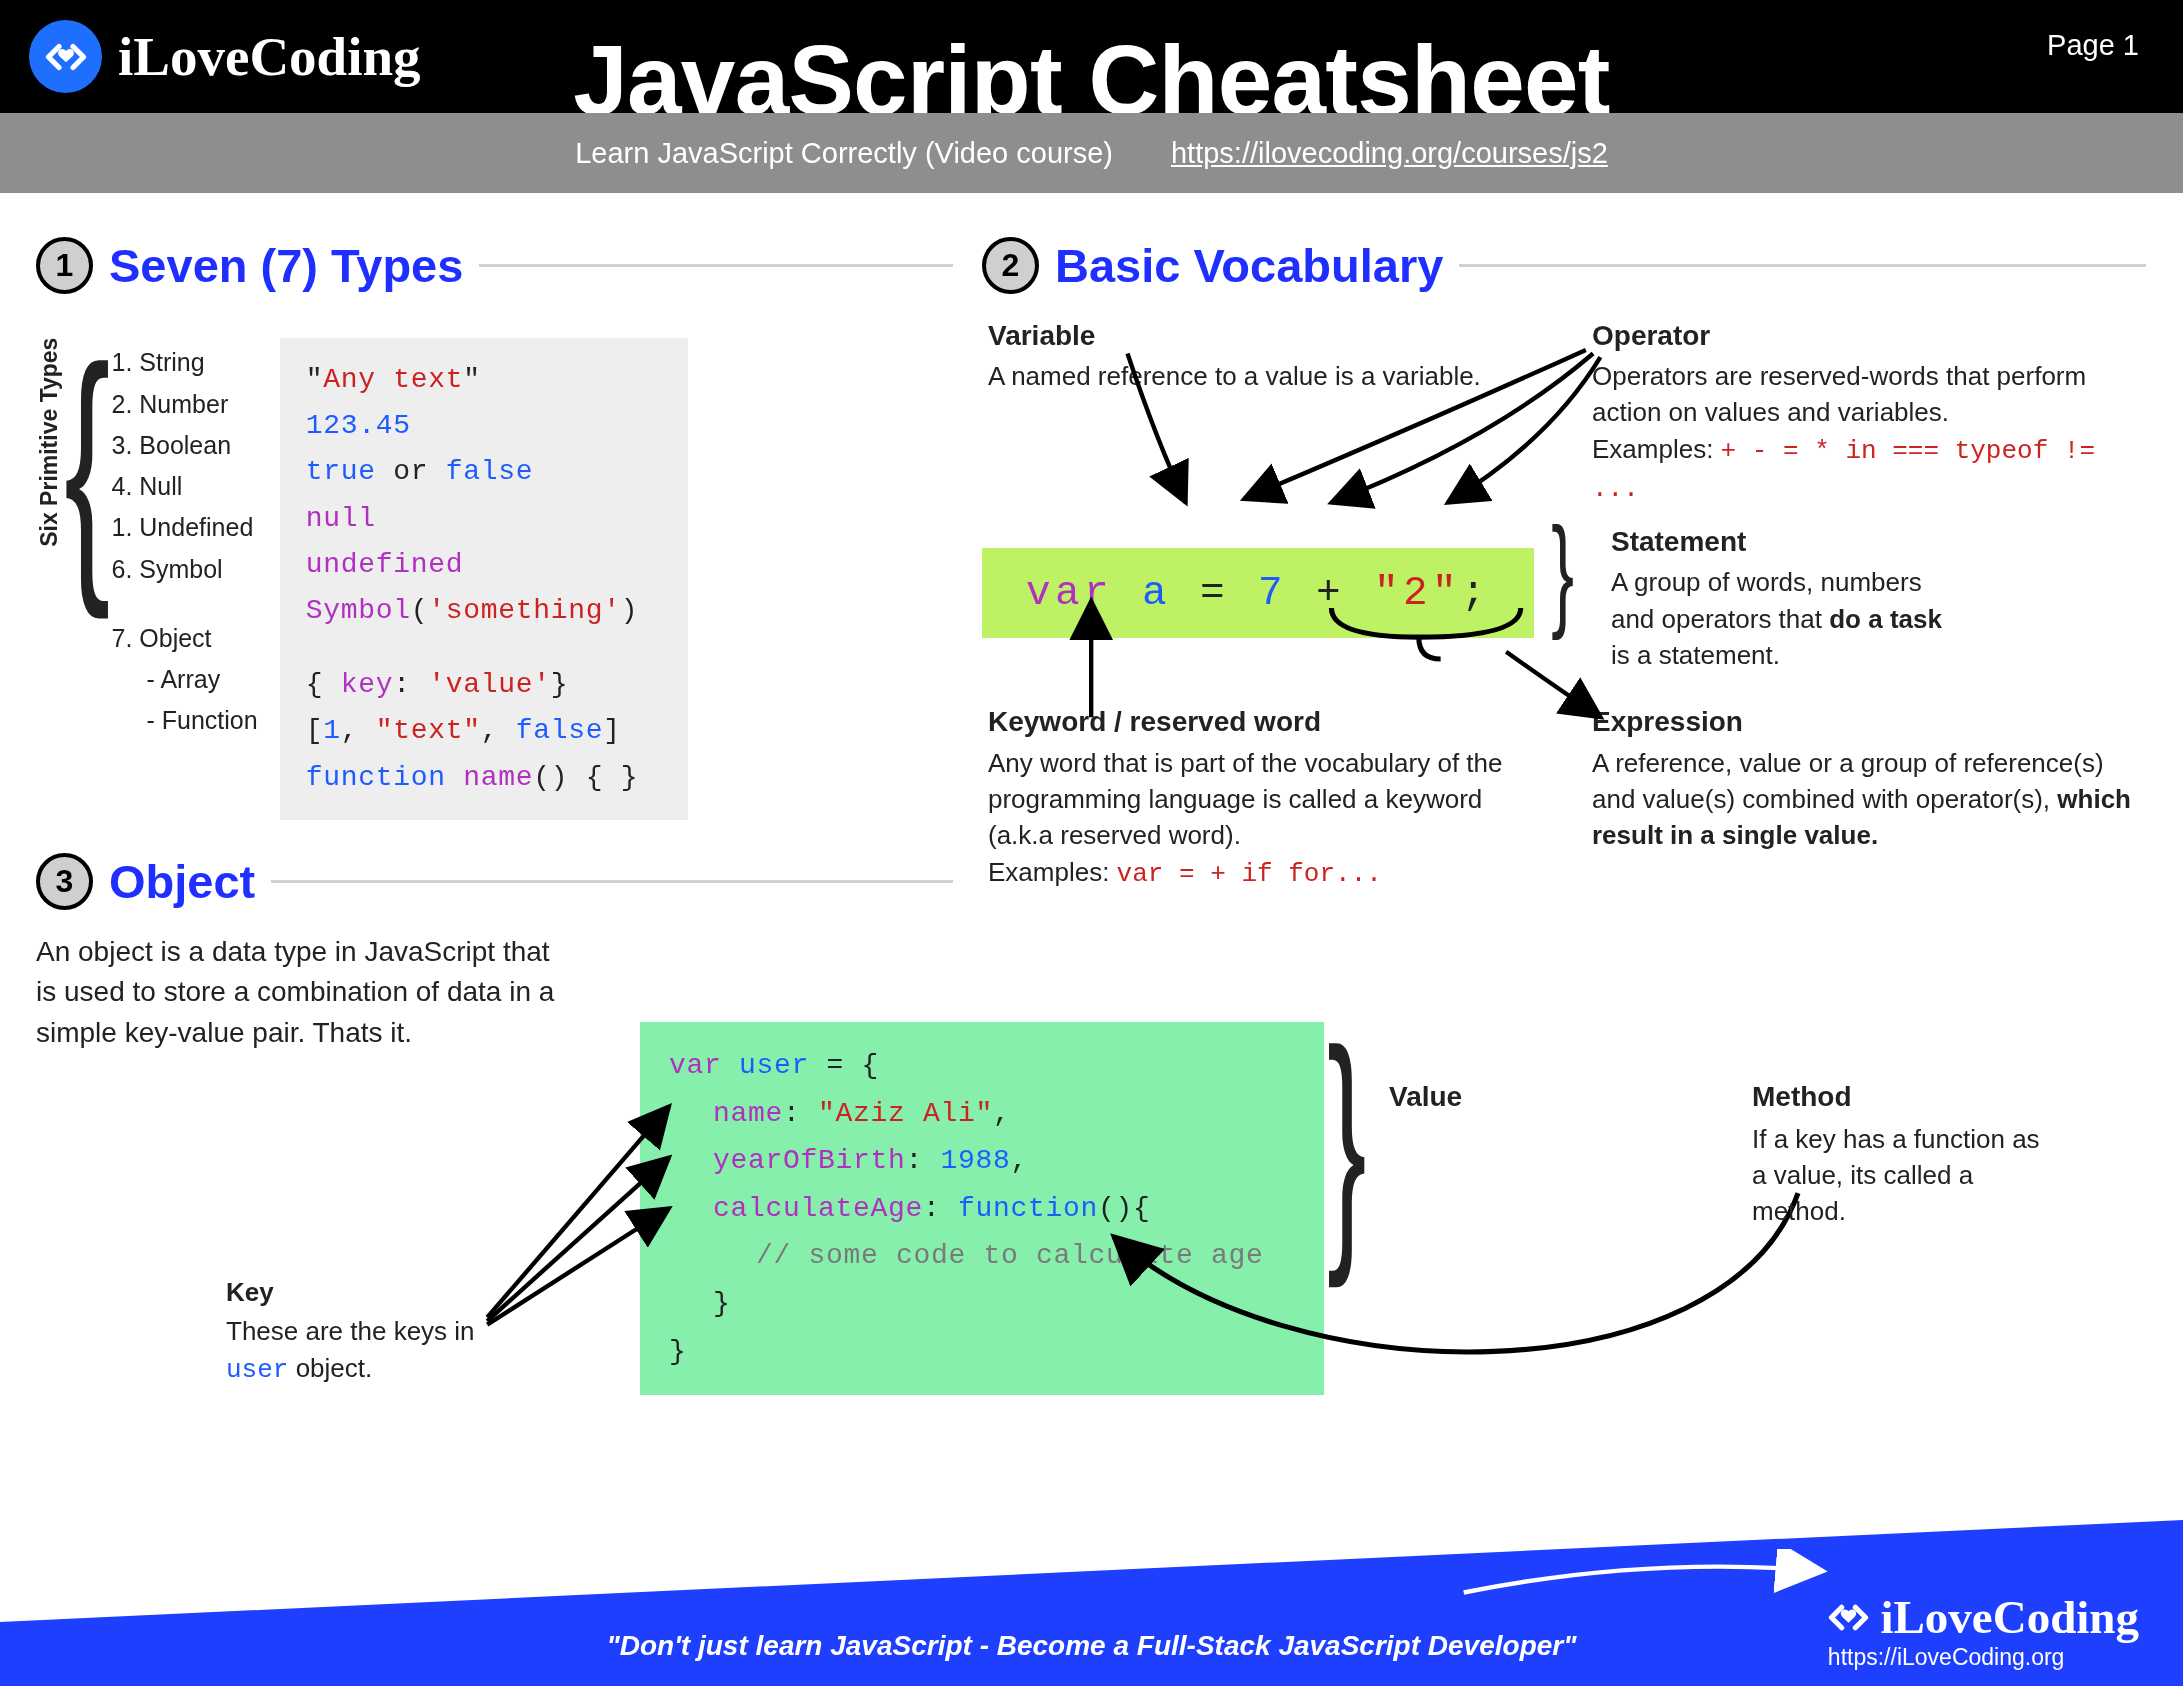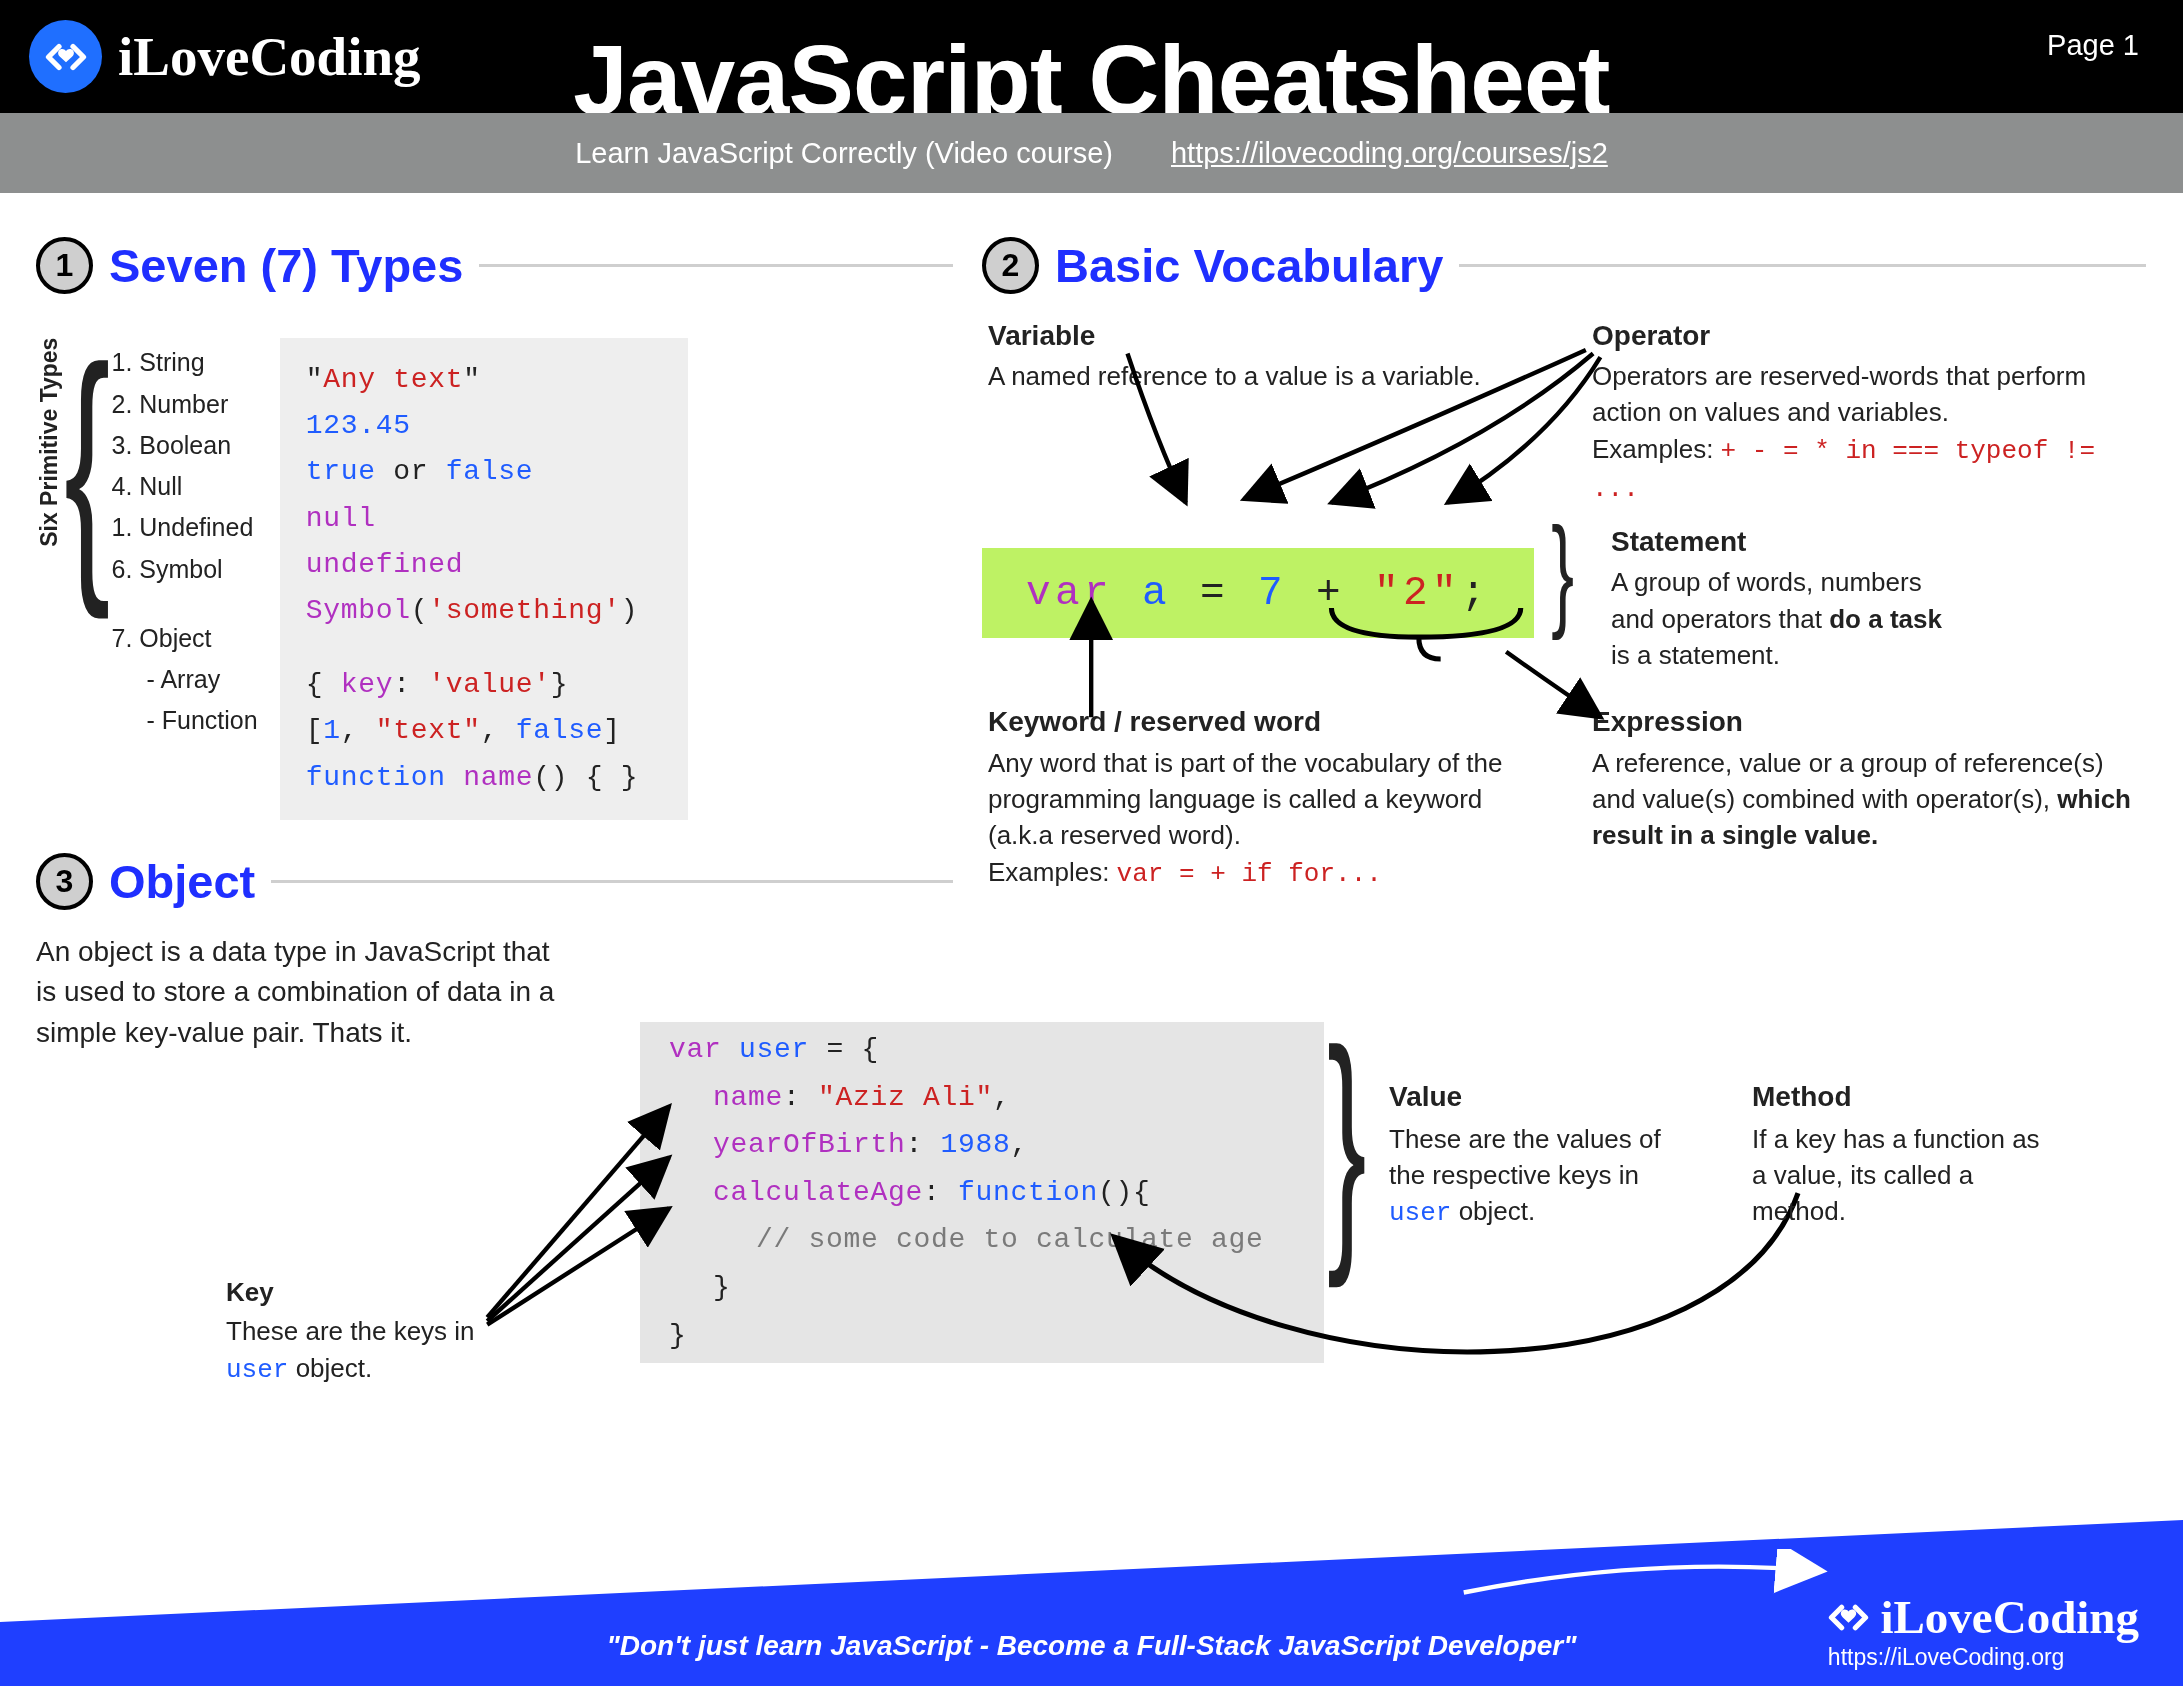--- a/index.html
+++ b/index.html
@@ -106,23 +106,23 @@
   .vocab-row2 { position:relative; }
   .callout { font-size:26px; line-height:1.4;margin-left:6px; }
   .callout h4 { font-weight:800; font-size:28px; margin-bottom:2.9px; }
   
   .arrows { position:absolute; pointer-events:none; }
   
   .sec3 { margin-top: 33px; }
   .obj-flex { display:flex; gap:29px; margin-top:22px; align-items:flex-start; }
   .obj-desc { font-size:28px; line-height:1.45; width:524px; }
   .obj-code {
-    background:#e5e5e5; font-family:"Courier New", monospace;
+    background:#86efac; font-family:"Courier New", monospace;
     font-size:28px; line-height:1.7; letter-spacing:0.7px;
-    padding:4px 29px; width:684px; position:relative;
+    padding:20px 29px; width:684px; position:relative;
   }
   .obj-callouts {
     display:flex; gap:51px; font-size:26px; line-height:1.4;
     position:absolute; left:1383px; top:1077px; width:728px;
   }
   .obj-callouts h4 { font-weight:800; margin-bottom:4.4px; }
   .key-callout {
     position:absolute; left:226px; top:1274px;
     font-size:26px; line-height:1.4; width:291px;
   }
@@ -321,21 +321,20 @@
       <marker id="ah4" markerWidth="12" markerHeight="12" refX="9" refY="5" orient="auto">
     <path d="M0 0 L10 5 L0 10 z" fill="#000"></path>
       </marker>
     </defs>
   <path d="M1000 40 C 900 320, 300 320, 60 100" stroke="#000" stroke-width="7" fill="none" marker-end="url(#ah4)"></path>
 </svg>
 
 <div class="obj-callouts">
   <div class="callout" style="width:306px">
     <h4>Value</h4>
-    <div><span>These are the values of the respective keys in </span><span class="c-blue" style="font-family:'Courier New',monospace">user</span><span> object.</span></div>
   </div>
   <div class="callout" style="width:306px">
     <h4>Method</h4>
     <div>If a key has a function as a value, its called a method.</div>
   </div>
 </div>
 
 <div class="key-callout">
   <h4>Key</h4>
   <div><span>These are the keys in </span><span class="c-blue" style="font-family:'Courier New',monospace">user</span><span> object.</span></div>

